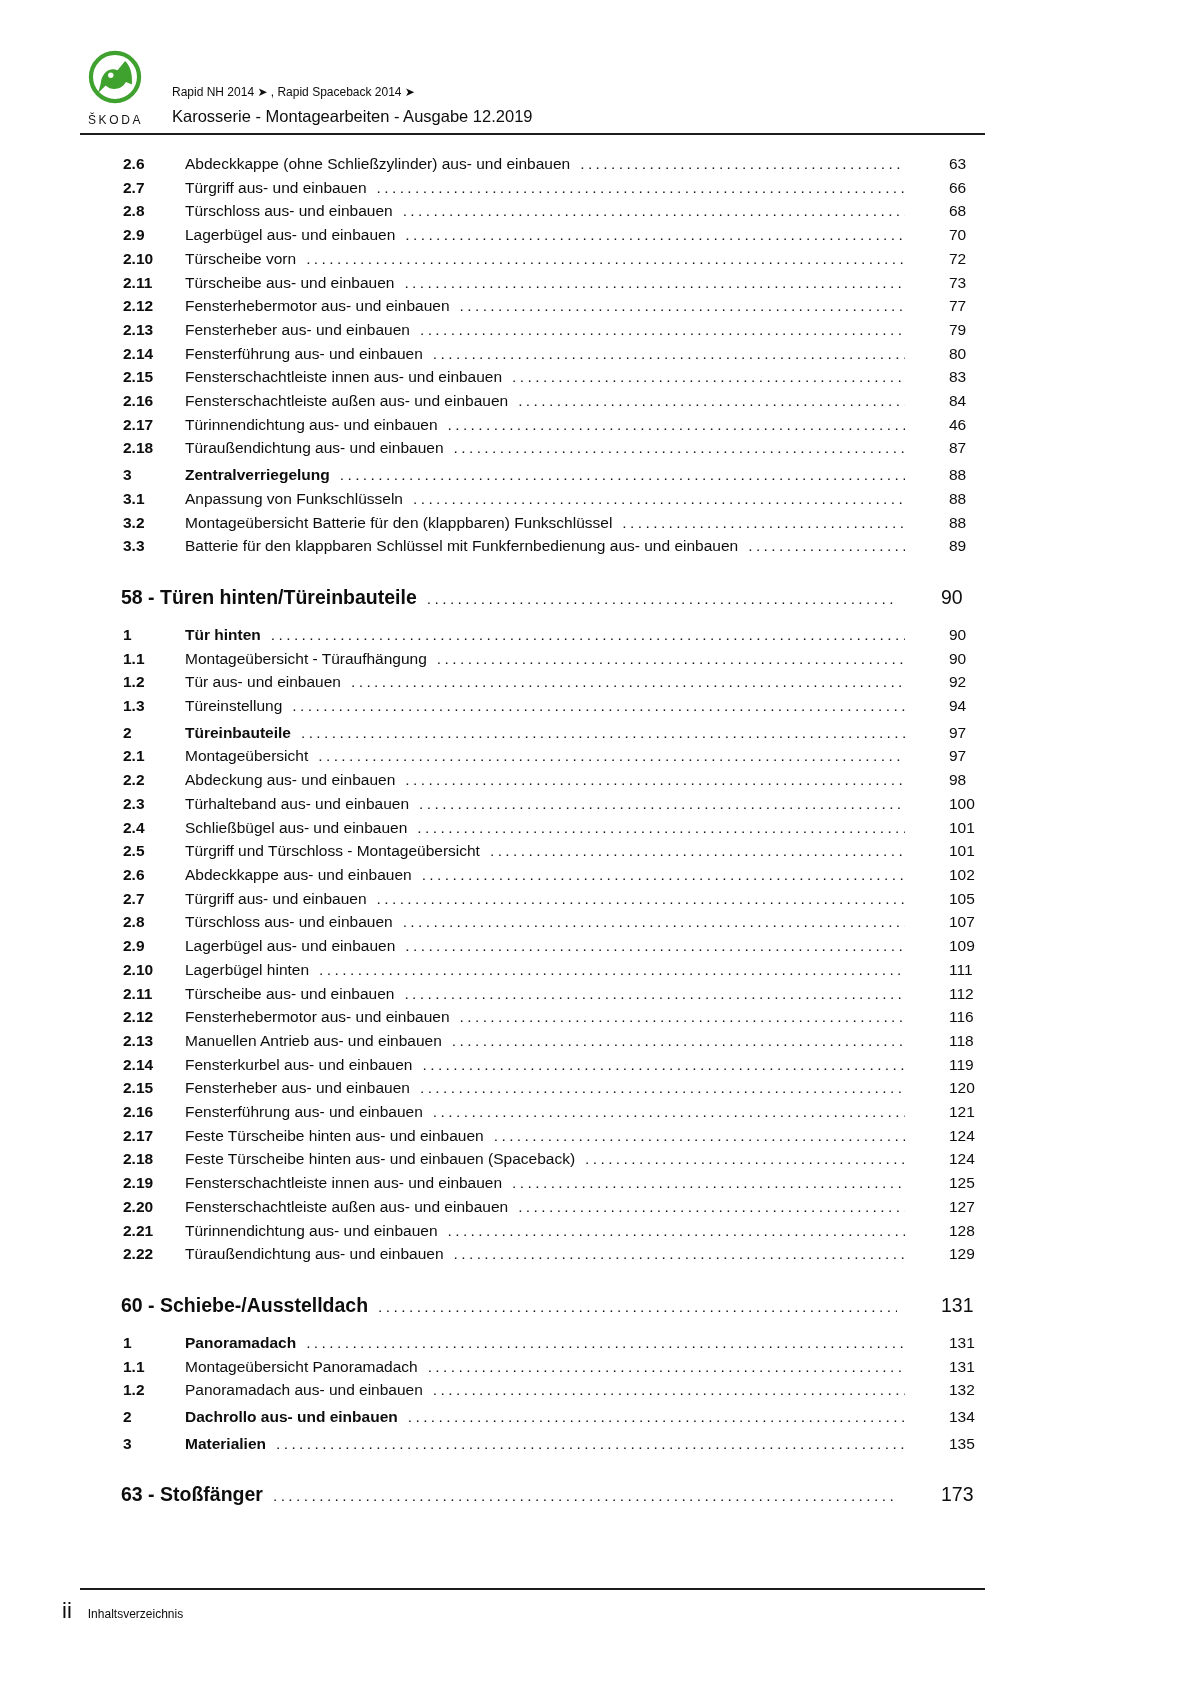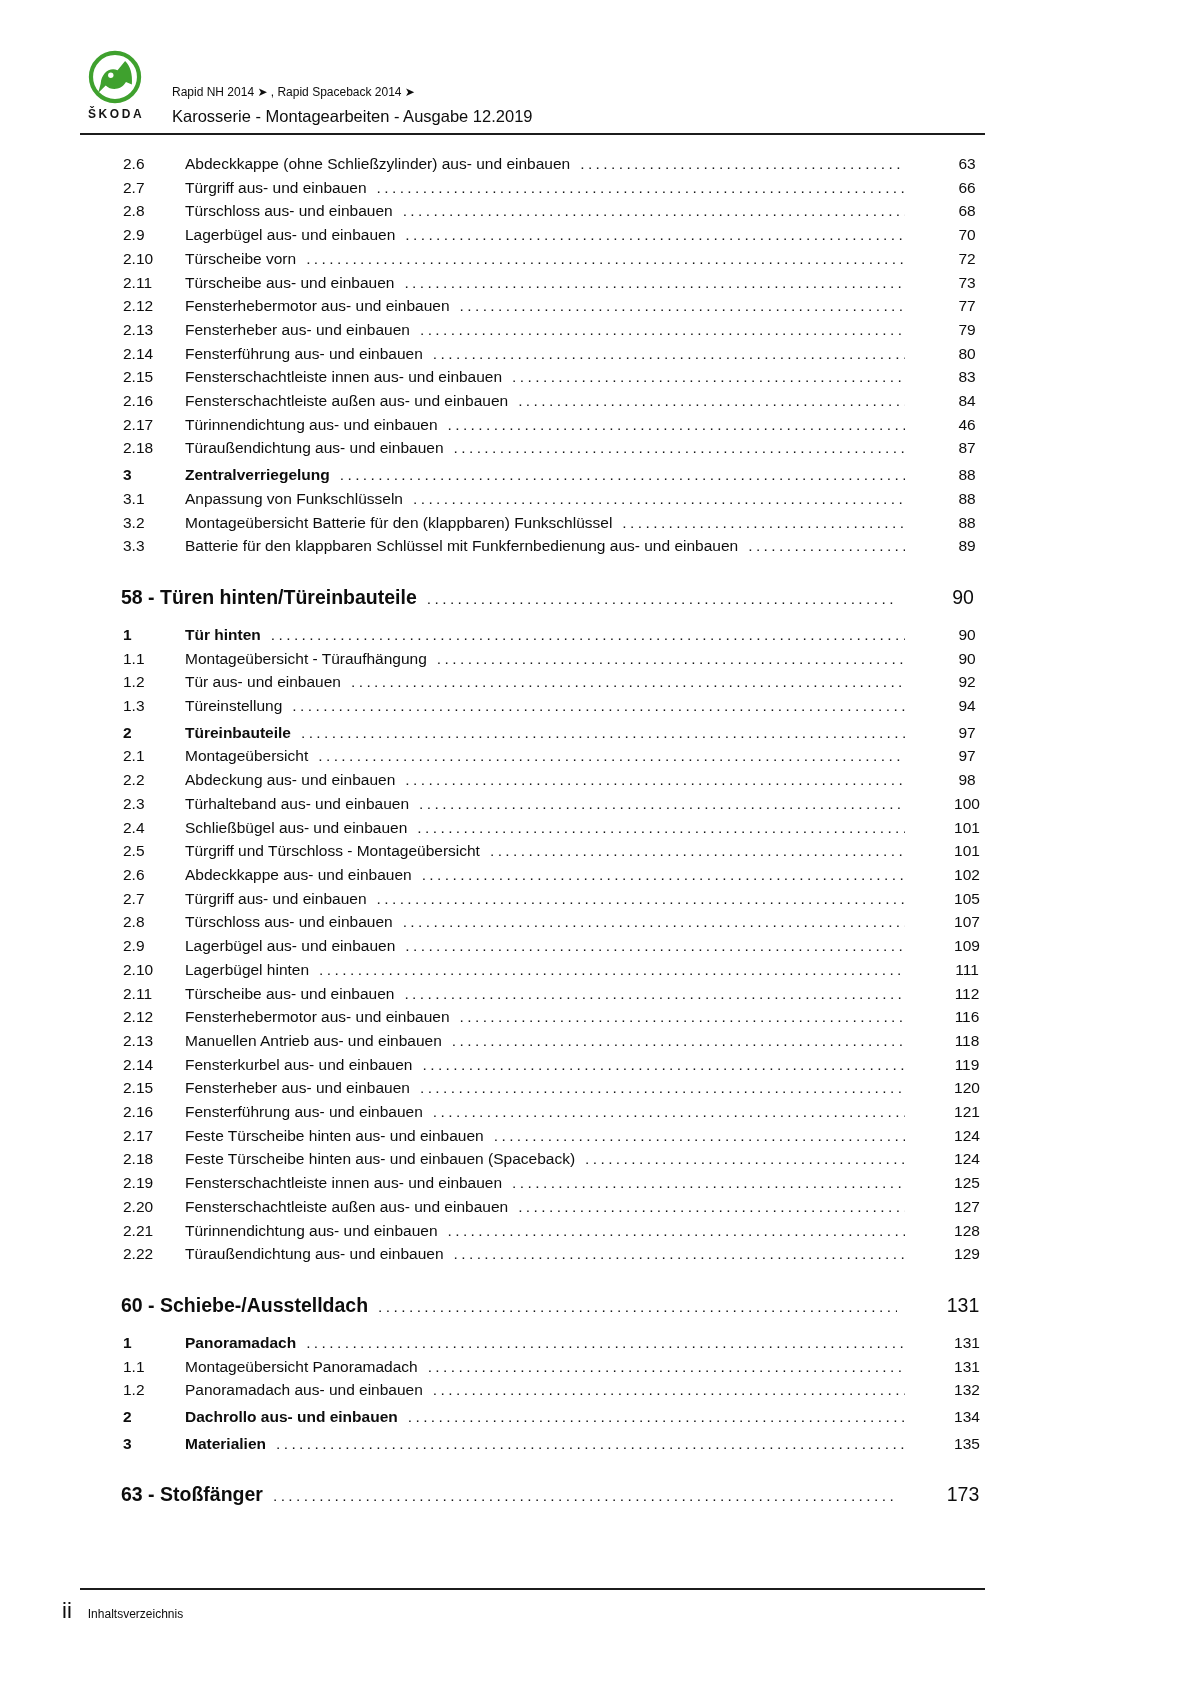--- a/index.html
+++ b/index.html
@@ -9,43 +9,43 @@
     width:1191px; height:1684px; background:#ffffff; position:relative;
     font-family:"Liberation Sans", sans-serif; color:var(--ink);
     overflow:hidden;
   }
   .page{ position:absolute; inset:0; }
 
   
   .header{ position:absolute; top:50px; left:88px; display:flex; gap:24px; }
   .logo-block{ width:60px; display:flex; flex-direction:column; align-items:flex-start; }
   .logo-block svg{ display:block; }
-  .wordmark{ margin-top:3px; font-size:12px; font-weight:bold; letter-spacing:2.6px; color:#151515; }
+  .wordmark{ margin-top:9px; font-size:12px; font-weight:normal; letter-spacing:2.6px; color:#151515; }
   .header-text{ padding-top:30px; }
   .header-line1{ font-size:12px; line-height:24px; }
   .header-line2{ font-size:16.5px; line-height:24px; margin-top:0; }
   .header-rule{ position:absolute; top:133px; left:80px; width:905px; height:2px; background:#1c1c1c; }
 
   
   .toc{ position:absolute; top:152px; left:80px; width:905px; }
   .toc-row{
     display:flex; align-items:baseline;
     font-size:15.5px; line-height:23.7px;
     padding-left:43px;
   }
-  .toc-row .num{ flex:none; width:62px; }
+  .toc-row .num{ flex:none; width:62px;font-weight:bold; }
   .toc-row.bold{ margin-top:3px; }
   .toc-row.bold .num, .toc-row.bold .title{ font-weight:bold; }
   .title{ flex:none; white-space:nowrap; }
   .leader{
     flex:1 1 auto; overflow:hidden; white-space:nowrap;
     letter-spacing:3.4px; padding:0 6px 0 10px; color:#161616;
     font-size:15.5px; font-weight:normal; min-width:20px;
   }
-  .pnum{ flex:none; min-width:36px; text-align:center;margin-left:44px; }
+  .pnum{ flex:none; min-width:36px; text-align:left;margin-left:44px; }
 
   .toc-chapter{
     display:flex; align-items:baseline;
     font-size:19.5px; font-weight:bold; line-height:30px;
     margin-top:24px; margin-bottom:9px;
   }
   .toc-chapter .chapter-label{ flex:none; white-space:nowrap;margin-left:41px; }
   .toc-chapter .pnum{ font-weight:normal; font-size:19.5px; min-width:44px; }
 
   

